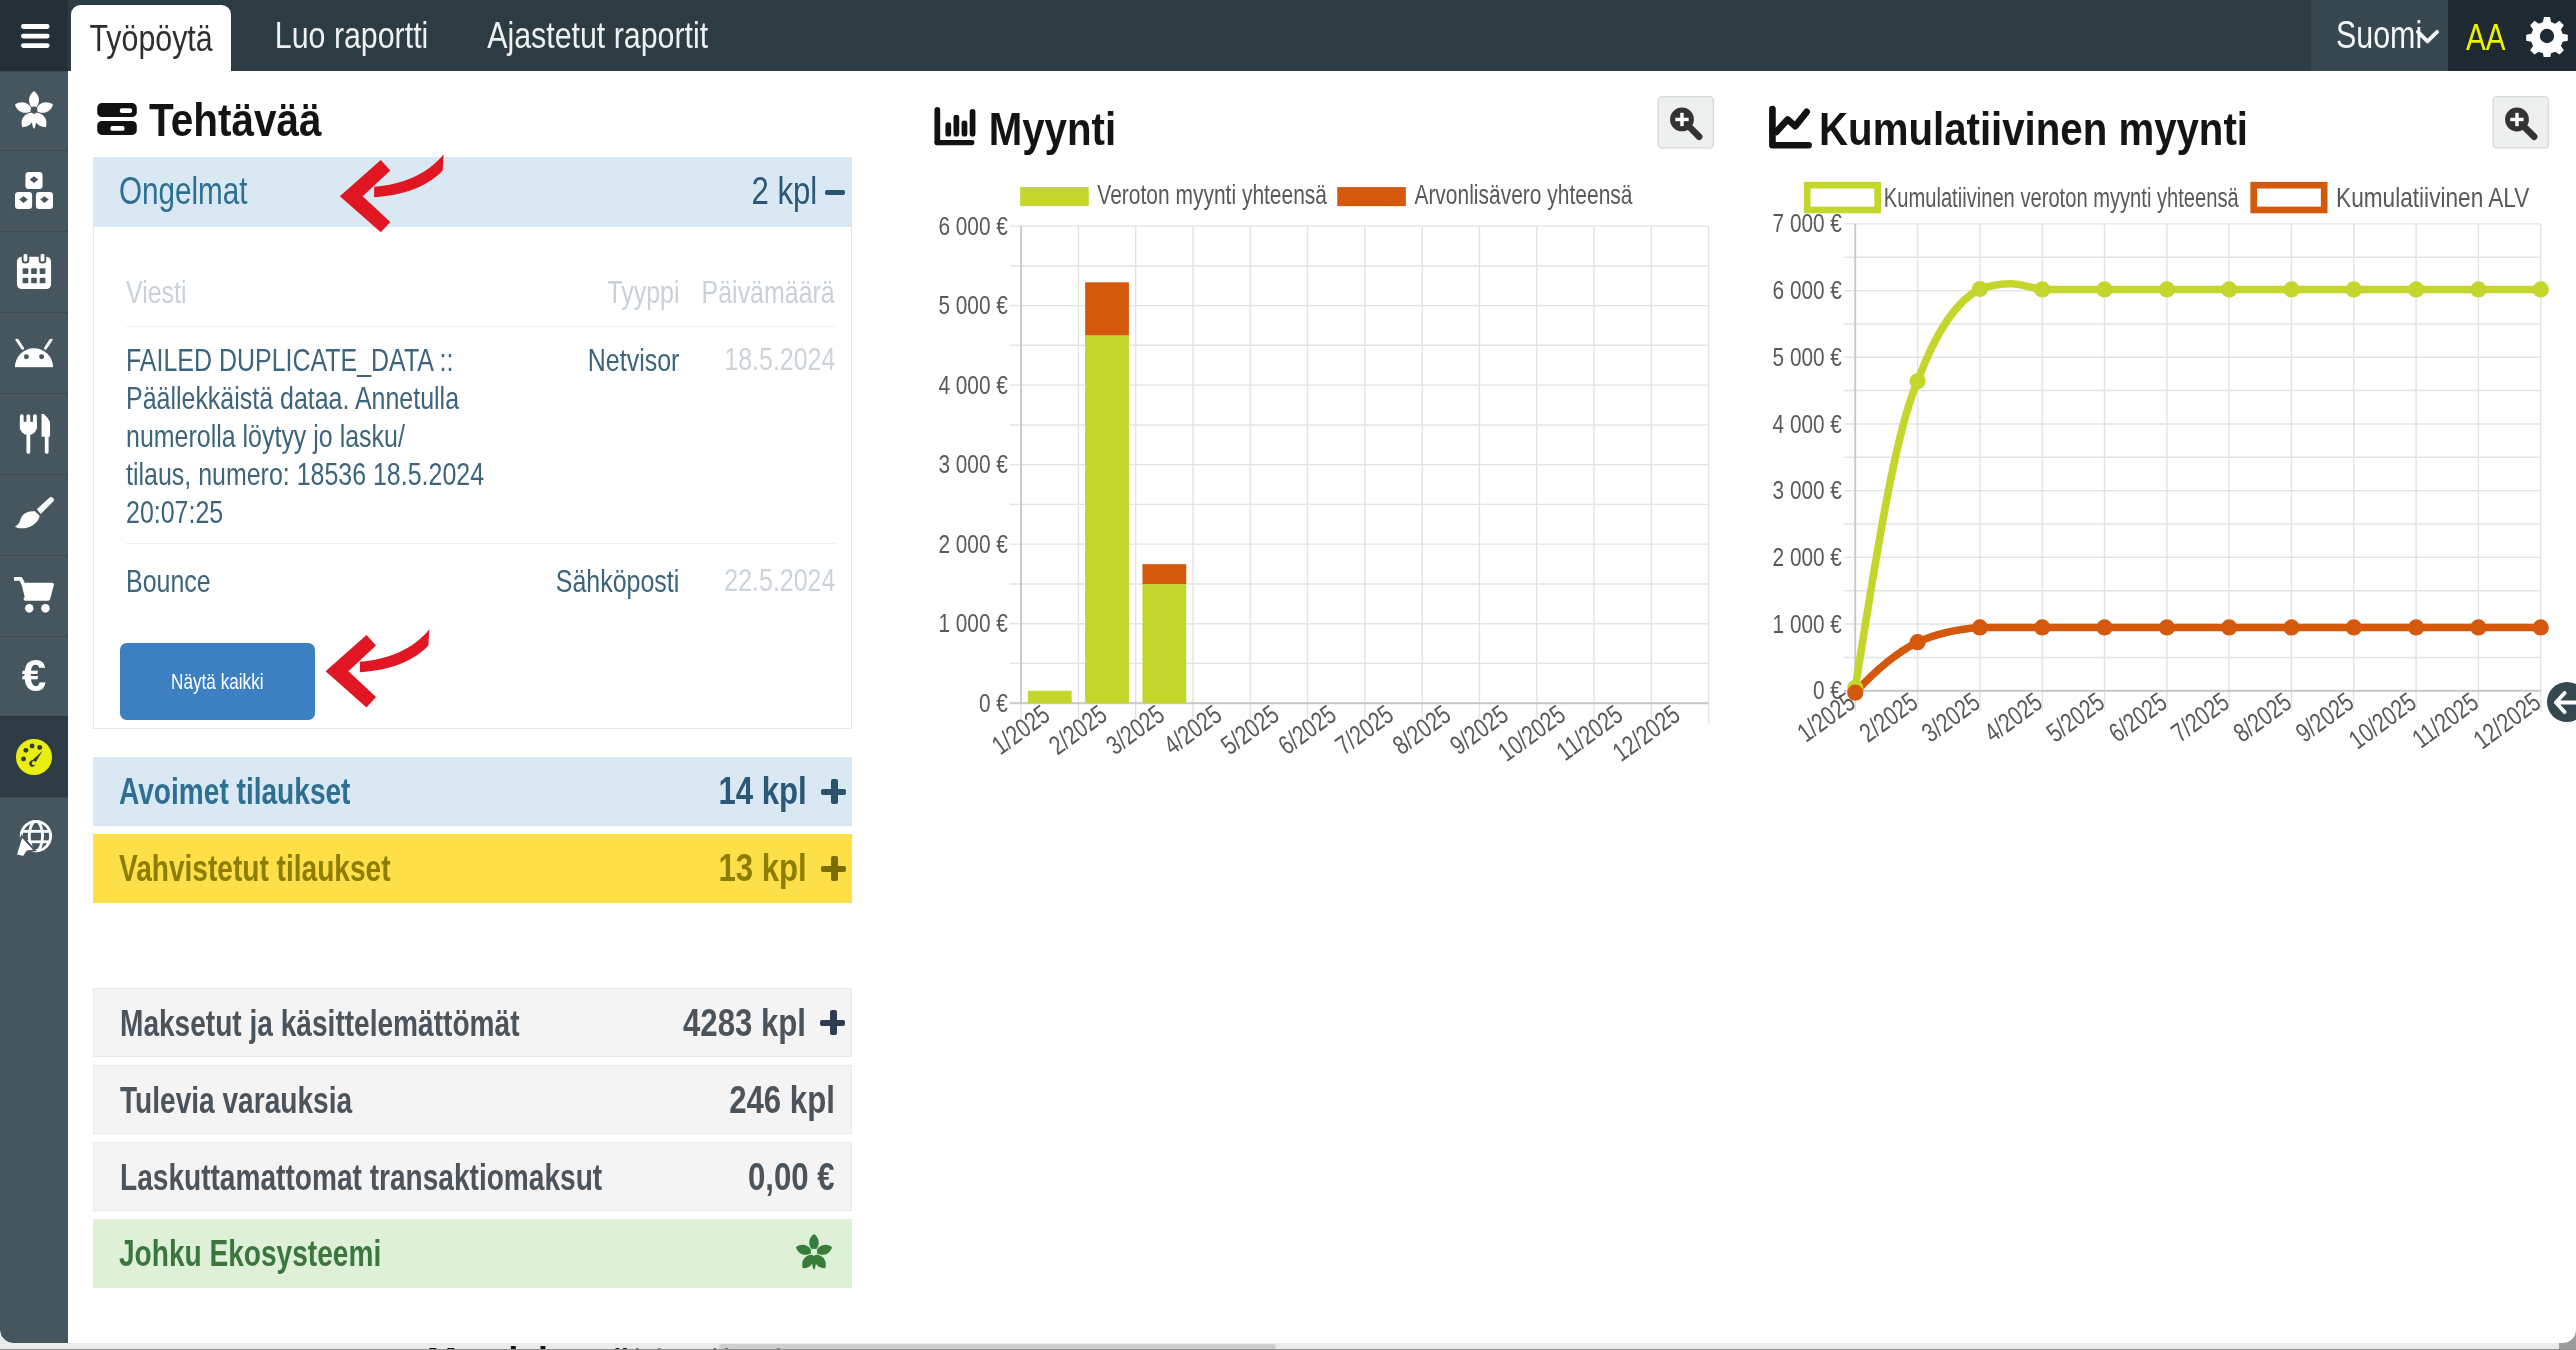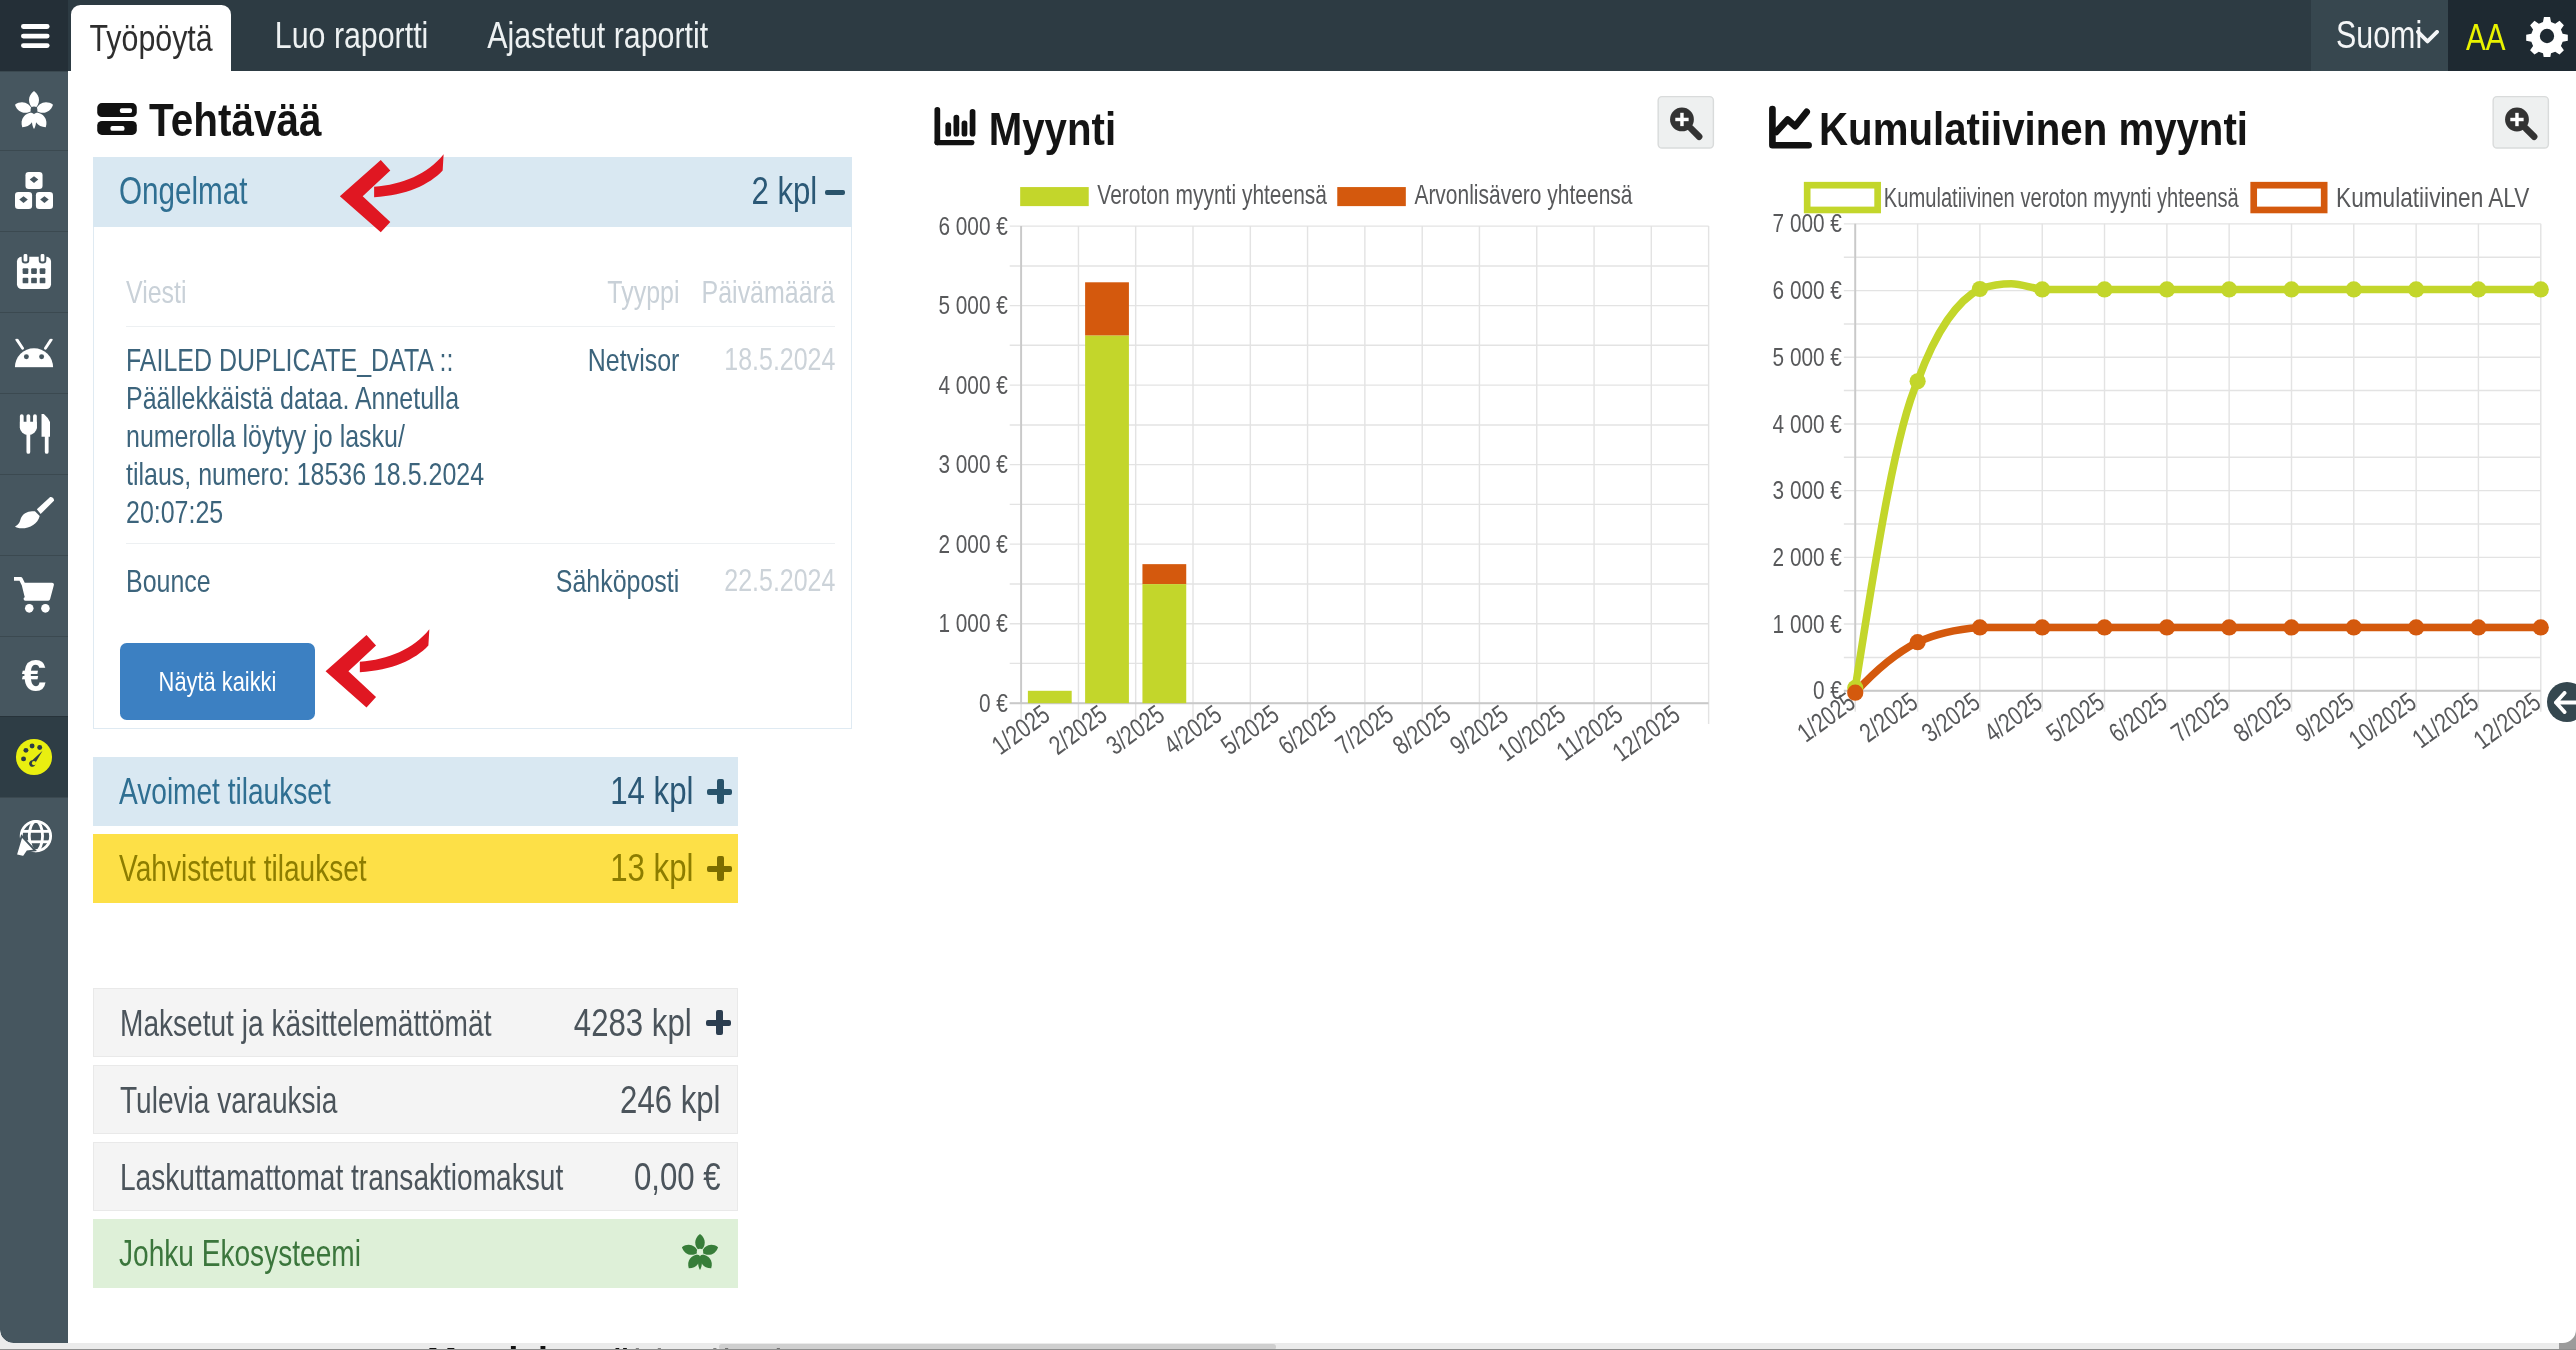--- a/index.html
+++ b/index.html
@@ -26,35 +26,35 @@
   
   #sidebar { position:absolute; left:0; top:71px; width:68px; height:1272px; background:#46565f;
              border-radius:0 0 0 13.3px; }
   .sbitem { position:absolute; left:0; width:68px; height:81px; border-top:1px solid rgba(0,0,0,0.15); }
   .sbitem svg { position:absolute; left:50%; top:50%; transform:translate(-50%,-50%); }
   .sbactive { background:#2e3d45; }
   
   #h-tehtavaa { position:absolute; left:149px; top:97px; height:46px; line-height:46px;
                 font-size:46px; font-weight:bold; color:#141414; }
   #h-tehtavaa .cx { transform:scaleX(.88); }
-  .prow { position:absolute; left:93px; width:645px; height:69px; font-size:36px; line-height:69px; }
+  .prow { position:absolute; left:93px; width:759px; height:69px; font-size:36px; line-height:69px;font-weight:bold; }
   .prow .t { position:absolute; left:26px; height:69px; }
   .prow .n { position:absolute; right:45px; height:69px; font-size:38px; transform:scaleX(.82); }
   .plus { position:absolute; right:5.7px; top:50%; width:25px; height:25px; margin-top:-12.4px; }
   .plus:before { content:""; position:absolute; left:0; top:9.5px; width:25px; height:6.7px; border-radius:1.9px; background:currentColor; }
   .plus:after  { content:""; position:absolute; left:9.5px; top:0; width:6.7px; height:25px; border-radius:1.9px; background:currentColor; }
   .minus { position:absolute; right:6.7px; top:50%; width:20px; height:25px; margin-top:-12.4px; }
   .minus:before { content:""; position:absolute; left:0; top:9.5px; width:20px; height:5.7px; border-radius:1.9px; background:currentColor; }
   
   #ong-head { position:absolute; left:93px; top:157px; width:759px; height:71px; background:#d9e8f2;
               font-size:38px; line-height:69px; }
   #ong-body { position:absolute; left:93px; top:227px; width:759px; height:502px; background:#fff;
               border:1px solid #dfeaf2; border-top:none; }
   #btn-nayta { position:absolute; left:26px; top:416px; width:195px; height:77px; background:#3c80c2;
-               border-radius:6.7px; color:#fff; font-size:28px; line-height:77px; text-align:center; }
+               border-radius:6.7px; color:#fff; font-size:22px; line-height:77px; text-align:center; }
   .tblhead { color:#c9d1d8; font-size:32px; position:absolute; top:46px; height:38px; line-height:38px; }
   .msg { color:#3c647c; font-size:32px; line-height:38px; position:absolute; }
   .date { color:#ccd3d9; font-size:32px; position:absolute; }
   .sep { position:absolute; left:32px; width:709px; height:0; border-top:1.9px solid #edf0f2; }
   #bottom-cut { position:absolute; left:427px; top:1339px; font-size:42px; font-weight:bold; color:#111; z-index:60; }
   #bottom-cut .cx { transform:scaleX(.85); }
   #scroll-thumb { position:absolute; left:719px; top:1344px; width:557px; height:5.7px; background:#cfcfcf; border-radius:2.9px; }
   #bottom-line { position:absolute; left:0; top:1349px; width:2576px; height:1.9px; background:#8f8f8f; z-index:70; }
   #corner-patch { position:absolute; left:2559px; top:1328px; width:17px; height:23px; background:#9b9b9b; }
   #collapse-btn { position:absolute; left:2547px; top:682px; width:40px; height:40px; border-radius:50%;

